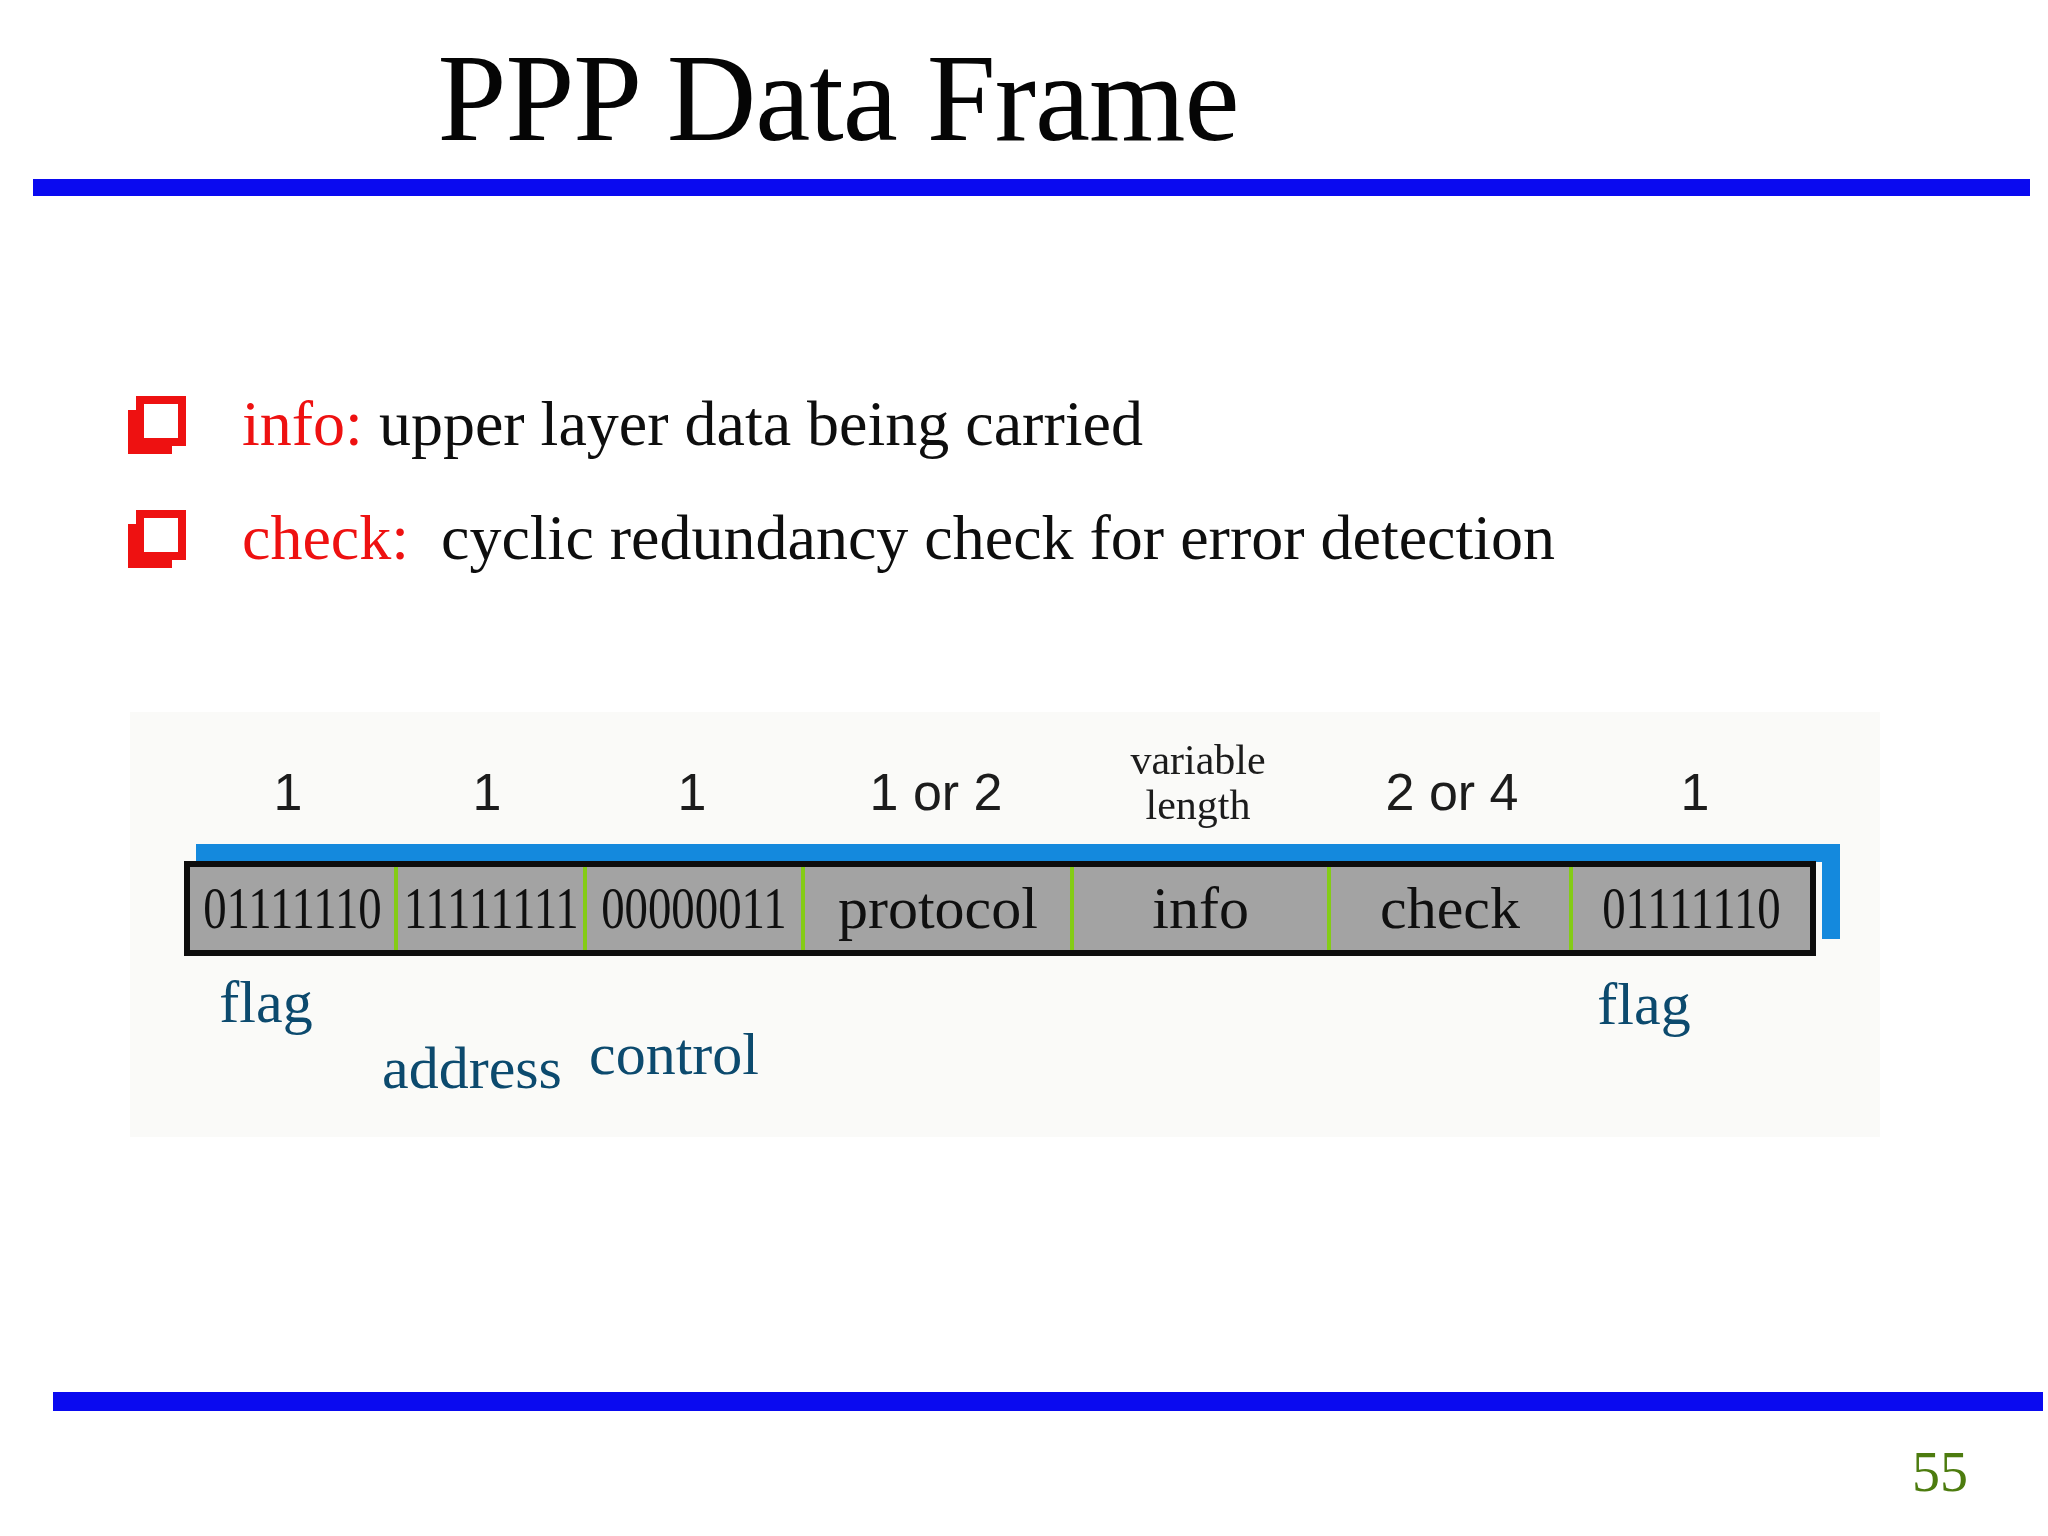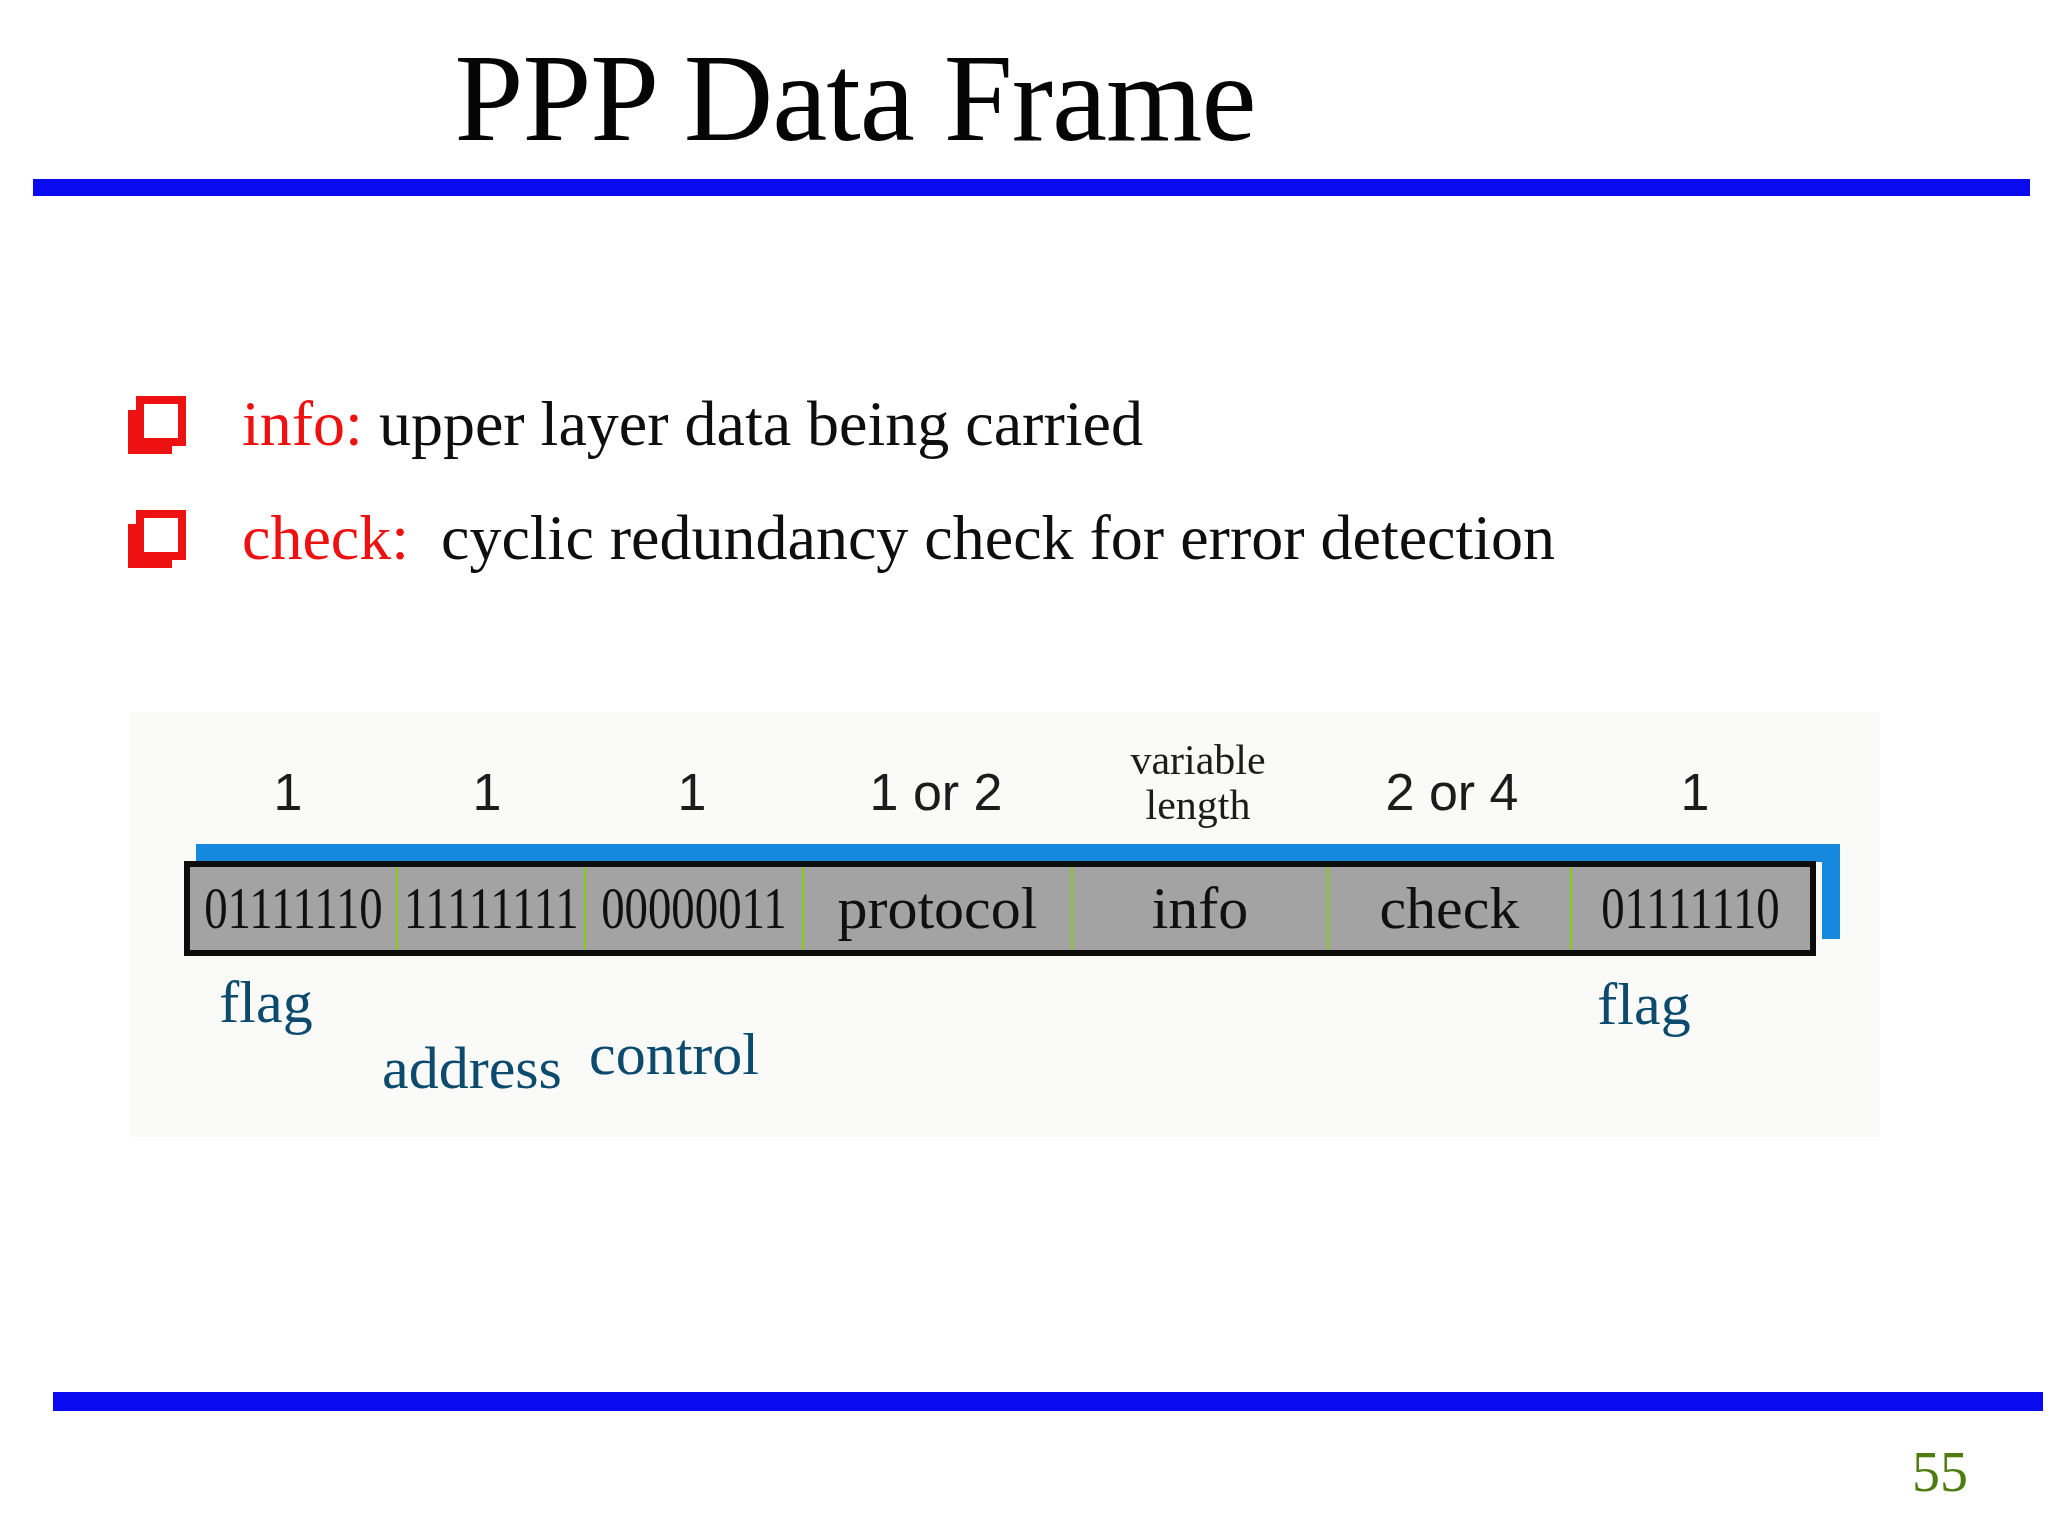--- a/index.html
+++ b/index.html
@@ -10,21 +10,21 @@
     overflow:hidden;
     font-family:"Liberation Serif","DejaVu Serif",serif;
     color:#0e0e0e;
   }
   
   .title{
     position:absolute;left:0;top:28px;width:1676px;
     text-align:center;
     font-size:124px;font-weight:normal;
     letter-spacing:-1px;
-    margin:0;color:#050505;padding-left:17px;
+    margin:0;color:#050505;
   }
   
   .rule{position:absolute;background:#0a0af0;}
   .rule.top{left:33px;top:179px;width:1997px;height:17px;}
   .rule.bottom{left:53px;top:1392px;width:1990px;height:19px;}
   
   .bullet{
     position:absolute;left:128px;
     display:flex;align-items:flex-start;
     white-space:pre-wrap;
@@ -51,21 +51,21 @@
   .bluebar{position:absolute;background:#1489dd;}
   .bluebar.topbar{left:196px;top:844px;width:1644px;height:18px;}
   .bluebar.rightbar{left:1822px;top:844px;width:18px;height:95px;}
   .frame-row{
     position:absolute;left:184px;top:861px;width:1632px;height:95px;
     display:flex;box-sizing:border-box;
     border:6px solid #0d0d0d;background:#a3a3a3;
   }
   .cell{
     box-sizing:border-box;
-    border-left:2px solid #84cc16;
+    border-left:4px solid #84cc16;
     display:flex;align-items:center;justify-content:center;
     overflow:hidden;
   }
   .cell:first-child{border-left:none;}
   .cell span{font-size:60px;color:#101010;white-space:nowrap;}
   .cell.bits span{display:inline-block;transform:scaleX(0.78);letter-spacing:0;}
   .field-label{
     position:absolute;transform:translateX(-50%);
     font-size:60px;color:#0c4a6e;white-space:nowrap;
   }

